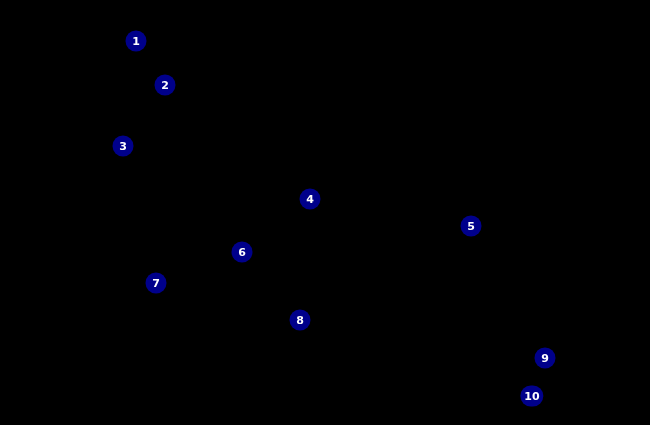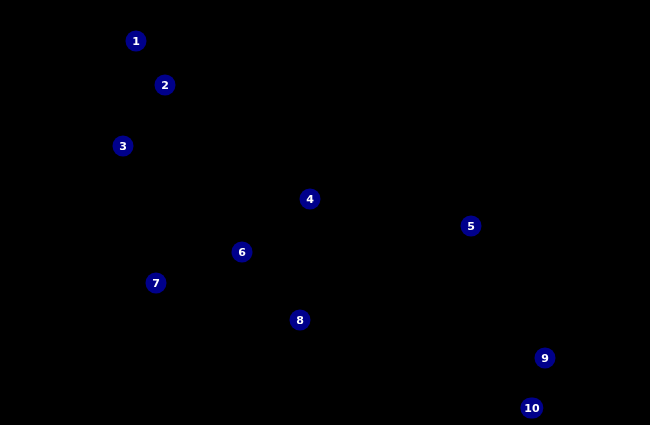--- a/index.html
+++ b/index.html
@@ -42,14 +42,14 @@
 <div id="screen" style="background: rgb(0, 0, 0); width: 650px; height: 425px;">
     <div class="marker" style="left: 136px; top: 41px; background: rgb(0, 0, 139); color: rgb(255, 255, 255);">1</div>
     <div class="marker" style="left: 165px; top: 85px; background: rgb(0, 0, 139); color: rgb(255, 255, 255);">2</div>
     <div class="marker" style="left: 123px; top: 146px; background: rgb(0, 0, 139); color: rgb(255, 255, 255);">3</div>
     <div class="marker" style="left: 310px; top: 199px; background: rgb(0, 0, 139); color: rgb(255, 255, 255);">4</div>
     <div class="marker" style="left: 471px; top: 226px; background: rgb(0, 0, 139); color: rgb(255, 255, 255);">5</div>
     <div class="marker" style="left: 242px; top: 252px; background: rgb(0, 0, 139); color: rgb(255, 255, 255);">6</div>
     <div class="marker" style="left: 156px; top: 283px; background: rgb(0, 0, 139); color: rgb(255, 255, 255);">7</div>
     <div class="marker" style="left: 300px; top: 320px; background: rgb(0, 0, 139); color: rgb(255, 255, 255);">8</div>
     <div class="marker" style="left: 545px; top: 358px; background: rgb(0, 0, 139); color: rgb(255, 255, 255);">9</div>
-    <div class="marker" style="left: 532px; top: 408px; background: rgb(0, 0, 139); color: rgb(255, 255, 255);">10</div>
+    <div class="marker" style="left: 532px; top: 396px; background: rgb(0, 0, 139); color: rgb(255, 255, 255);">10</div>
   </div>
 
 </body></html>

